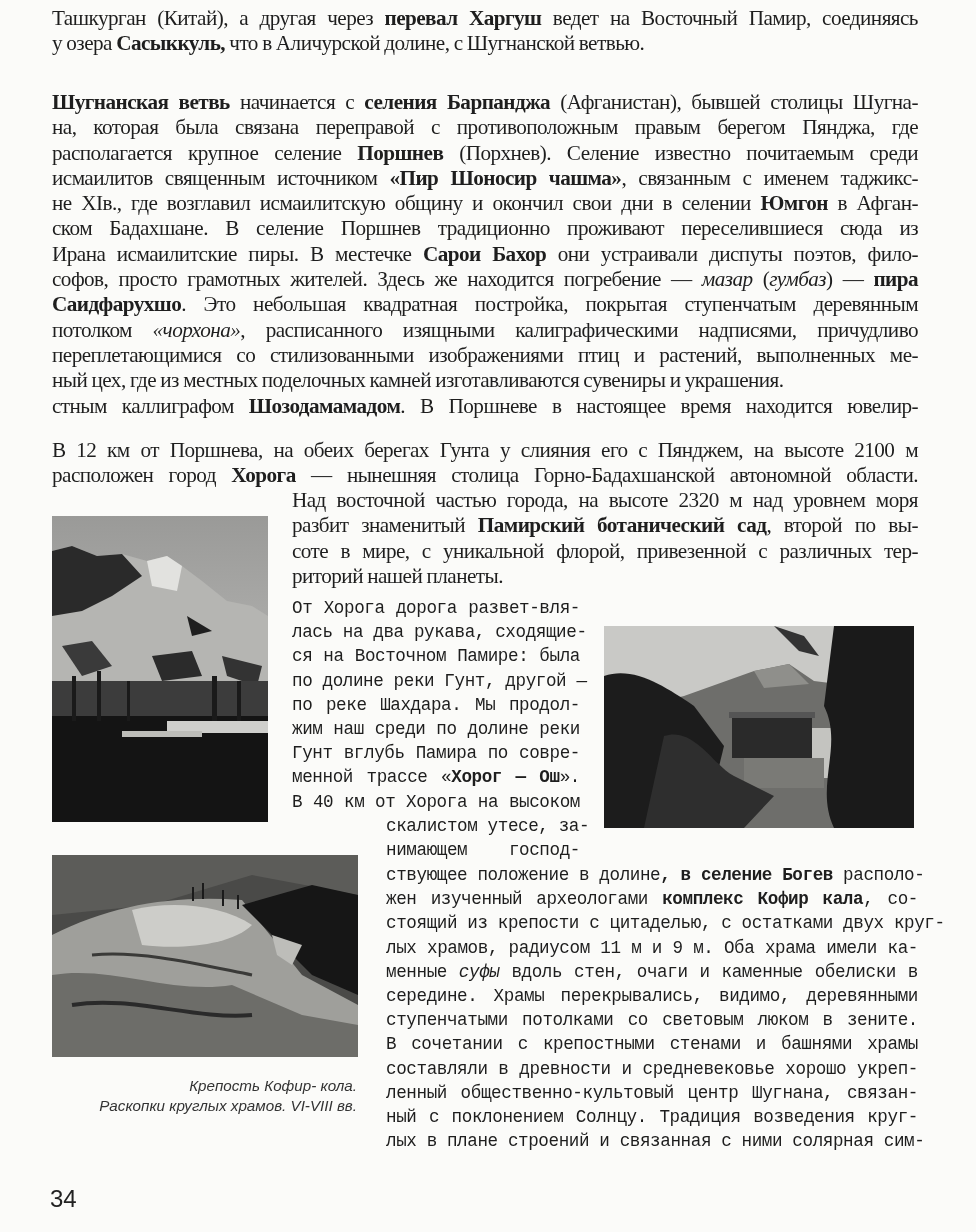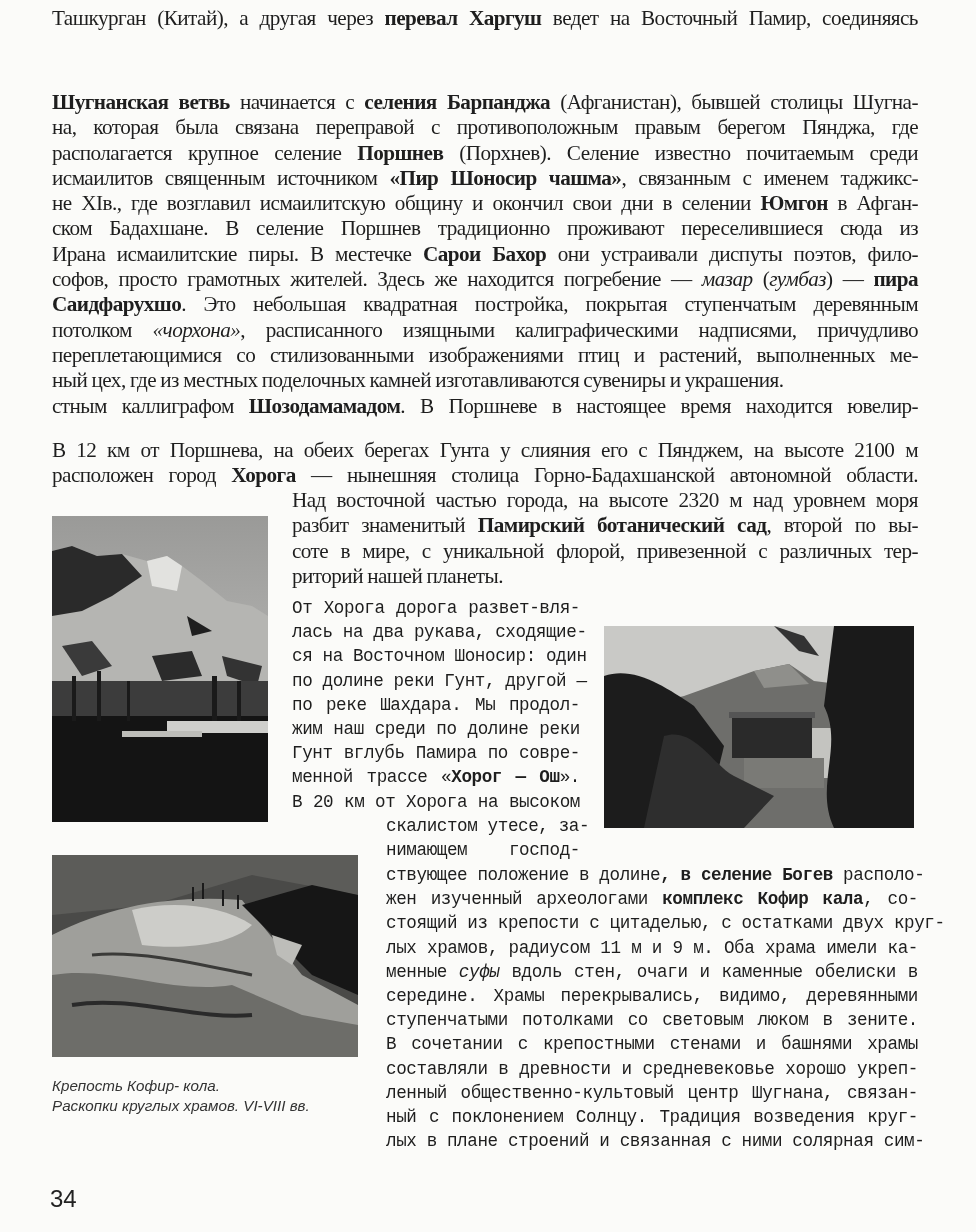--- a/index.html
+++ b/index.html
@@ -27,34 +27,35 @@
   }
   .wide .ln { display:block; white-space:nowrap; text-align:justify; text-align-last:justify; }
   .wide .ln.last { text-align-last:left; }
   b { font-weight:bold; }
   i { font-style:italic; }
   .photo { position:absolute; overflow:hidden; background:#333; }
   .photo svg { display:block; width:100%; height:100%; }
   .caption {
     position:absolute; left:48px; top:1076px; width:305px;
     font-family:"Liberation Sans", sans-serif; font-style:italic;
-    font-size:15.2px; line-height:20px; text-align:left; color:#333;
+    font-size:15.2px; line-height:20px; text-align:right; color:#333;
   }
   .pagenum {
     position:absolute; left:46px; top:1185px;
     font-family:"Liberation Sans", sans-serif; font-size:24px; color:#222;
   }
 </style>
 </head>
 <body>
 
 <div class="page">
 
   <div class="narrow" id="p1" style="left:48px; top:6px; width:866px;">
       <span class="ln">Ташкурган (Китай), а другая через <b>перевал Харгуш</b> ведет на Восточный Памир, соединяясь</span>
+      <span class="ln last">у озера <b>Сасыккуль,</b> что в Аличурской долине, с Шугнанской ветвью.</span>
     </div>
 
   <div class="narrow" id="p2" style="left:48px; top:90px; width:866px;">
       <span class="ln"><b>Шугнанская ветвь</b> начинается с <b>селения Барпанджа</b> (Афганистан), бывшей столицы Шугна-</span>
       <span class="ln">на, которая была связана переправой с противоположным правым берегом Пянджа, где</span>
       <span class="ln">располагается крупное селение <b>Поршнев</b> (Порхнев). Селение известно почитаемым среди</span>
       <span class="ln">исмаилитов священным источником <b>«Пир Шоносир чашма»</b>, связанным с именем таджикс-</span>
       <span class="ln">не XIв., где возглавил исмаилитскую общину и окончил свои дни в селении <b>Юмгон</b> в Афган-</span>
       <span class="ln">ском Бадахшане. В селение Поршнев традиционно проживают переселившиеся сюда из</span>
       <span class="ln">Ирана исмаилитские пиры. В местечке <b>Сарои Бахор</b> они устраивали диспуты поэтов, фило-</span>
@@ -73,27 +74,27 @@
   <div class="narrow" id="p3b" style="left:288px; top:488px; width:626px;">
       <span class="ln">Над восточной частью города, на высоте 2320 м над уровнем моря</span>
       <span class="ln">разбит знаменитый <b>Памирский ботанический сад</b>, второй по вы-</span>
       <span class="ln">соте в мире, с уникальной флорой, привезенной с различных тер-</span>
       <span class="ln last">риторий нашей планеты.</span>
     </div>
 
   <div class="wide" id="p4a" style="left:288px; top:596px; width:288px;">
       <span class="ln">От Хорога дорога развет-вля-</span>
       <span class="ln">лась на два рукава, сходящие-</span>
-      <span class="ln">ся на Восточном Шоносир: один</span>
+      <span class="ln">ся на Восточном Памире: была</span>
       <span class="ln">по долине реки Гунт, другой —</span>
       <span class="ln">по реке Шахдара. Мы продол-</span>
       <span class="ln">жим наш среди по долине реки</span>
       <span class="ln">Гунт вглубь Памира по совре-</span>
       <span class="ln">менной трассе «<b>Хорог — Ош</b>».</span>
-      <span class="ln">В 20 км от Хорога на высоком</span>
+      <span class="ln">В 40 км от Хорога на высоком</span>
     </div>
   <div class="wide" id="p4b" style="left:382px; top:814px; width:194px;">
       <span class="ln">скалистом утесе, за-</span>
       <span class="ln">нимающем господ-</span>
     </div>
   <div class="wide" id="p4c" style="left:382px; top:863px; width:532px;">
       <span class="ln">ствующее положение в долине<b>, в селение Богев</b> располо-</span>
       <span class="ln">жен изученный археологами <b>комплекс Кофир кала</b>, со-</span>
       <span class="ln">стоящий из крепости с цитаделью, с остатками двух круг-</span>
       <span class="ln">лых храмов, радиусом 11 м и 9 м. Оба храма имели ка-</span>

